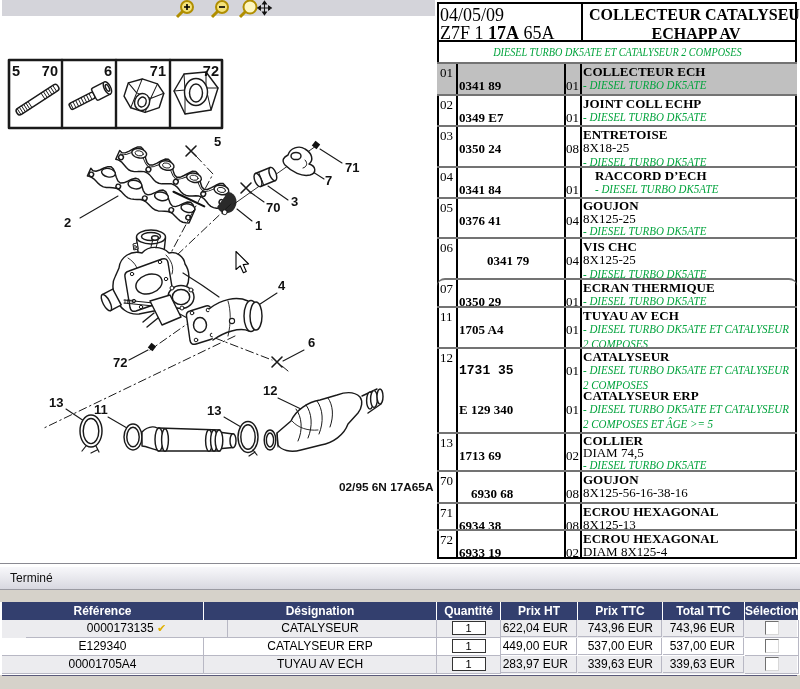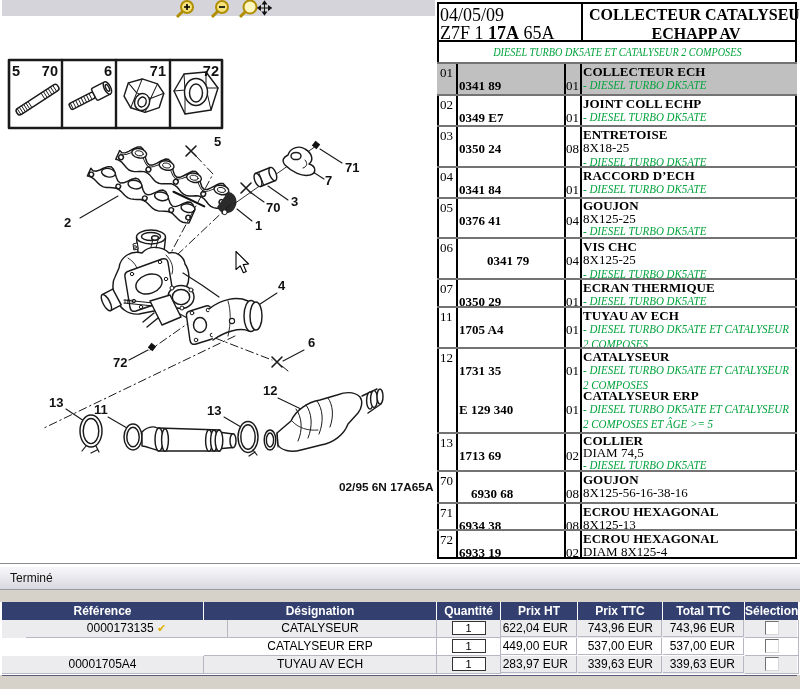--- a/index.html
+++ b/index.html
@@ -314,41 +314,41 @@
   <div class="qty" style="top:14px;">08</div>
   <div class="dsc" style="top:1px;"><span class="b">ENTRETOISE</span><br><span>8X18-25</span><br><span class="grn">- DIESEL TURBO DK5ATE</span></div>
 </div>
 <div class="row rp" style="top:166px;height:29px;">
   <div class="num">04</div>
   <div class="vl1"></div>
       <div class="vl2"></div>
       <div class="vl3"></div>
   <div class="ref" style="top:14px;">0341 84</div>
   <div class="qty" style="top:14px;">01</div>
-  <div class="dsc" style="top:1px;"><span class="b">RACCORD D’ECH</span><br><span class="grn">- DIESEL TURBO DK5ATE</span></div>
+  <div class="dsc" style="top:1px;padding-left:12px;"><span class="b">RACCORD D’ECH</span><br><span class="grn">- DIESEL TURBO DK5ATE</span></div>
 </div>
 <div class="row rp" style="top:197px;height:38px;">
   <div class="num">05</div>
   <div class="vl1"></div>
       <div class="vl2"></div>
       <div class="vl3"></div>
   <div class="ref" style="top:14px;">0376 41</div>
   <div class="qty" style="top:14px;">04</div>
   <div class="dsc" style="top:1px;line-height:12.6px;"><span class="b">GOUJON</span><br><span>8X125-25</span><br><span class="grn">- DIESEL TURBO DK5ATE</span></div>
 </div>
 <div class="row rp" style="top:237px;height:39px;">
   <div class="num">06</div>
   <div class="vl1"></div>
       <div class="vl2"></div>
       <div class="vl3"></div>
   <div class="ref" style="top:14px;margin-left:28px;">0341 79</div>
   <div class="qty" style="top:14px;">04</div>
   <div class="dsc" style="top:1px;"><span class="b">VIS CHC</span><br><span>8X125-25</span><br><span class="grn">- DIESEL TURBO DK5ATE</span></div>
 </div>
-<div class="row rp" style="top:278px;height:26px;">
+<div class="row rp" style="top:278px;height:26px;border-radius:8px;">
   <div class="num">07</div>
   <div class="vl1"></div>
       <div class="vl2"></div>
       <div class="vl3"></div>
   <div class="ref" style="top:14px;">0350 29</div>
   <div class="qty" style="top:14px;">01</div>
   <div class="dsc" style="top:1px;"><span class="b">ECRAN THERMIQUE</span><br><span class="grn">- DIESEL TURBO DK5ATE</span></div>
 </div>
 <div class="row rp" style="top:306px;height:39px;">
   <div class="num">11</div>
@@ -357,21 +357,21 @@
       <div class="vl3"></div>
   <div class="ref" style="top:14px;">1705 A4</div>
   <div class="qty" style="top:14px;">01</div>
   <div class="dsc" style="top:1px;"><span class="b">TUYAU AV ECH</span><br><span class="grn">- DIESEL TURBO DK5ATE ET CATALYSEUR</span><br><span class="grn">2 COMPOSES</span></div>
 </div>
 <div class="row rp" style="top:347px;height:83px;">
   <div class="num">12</div>
   <div class="vl1"></div>
       <div class="vl2"></div>
       <div class="vl3"></div>
-  <div class="ref" style="top:14px;">1731 35</div>
+  <div class="ref" style="top:14px;font-family:Liberation Mono, monospace;">1731 35</div>
   <div class="qty" style="top:14px;">01</div>
   <div class="dsc" style="top:1px;"><span class="b">CATALYSEUR</span><br><span class="grn">- DIESEL TURBO DK5ATE ET CATALYSEUR</span><br><span class="grn">2 COMPOSES</span></div>
   <div class="ref" style="top:53px;text-align:center;">E 129 340</div>
   <div class="qty" style="top:53px;">01</div>
   <div class="dsc" style="top:40px;"><span class="b">CATALYSEUR ERP</span><br><span class="grn">- DIESEL TURBO DK5ATE ET CATALYSEUR</span><br><span class="grn">2 COMPOSES ET ÂGE &gt;= 5</span></div>
 </div>
 <div class="row rp" style="top:432px;height:36px;">
   <div class="num">13</div>
   <div class="vl1"></div>
       <div class="vl2"></div>
@@ -428,20 +428,21 @@
 <div class="bth" style="left:743px;width:53px;">Sélection</div>
 <div class="btr" style="top:18px;left:0;width:795px;background:#ececef;"></div>
 <div class="btc" style="left:0px;width:201px;top:18px;line-height:17px;margin-left:24px;">0000173135 <span style="color:#e0b000;font-size:11px;">✔</span></div>
 <div class="btc" style="left:202px;width:232px;top:18px;line-height:17px;">CATALYSEUR</div>
 <div class="btc" style="left:435px;width:63px;top:18px;line-height:17px;"><span class="qbox">1</span></div>
 <div class="btc prc" style="left:499px;width:76px;top:18px;line-height:17px;">622,04 EUR</div>
 <div class="btc prc" style="left:576px;width:84px;top:18px;line-height:17px;">743,96 EUR</div>
 <div class="btc prc" style="left:661px;width:81px;top:18px;line-height:17px;">743,96 EUR</div>
 <div class="btc" style="left:743px;width:53px;top:18px;line-height:17px;"><span class="cbx"></span></div>
 <div class="btr" style="top:36px;left:0;width:795px;background:#ffffff;"></div>
+<div class="btc" style="left:0px;width:201px;top:36px;line-height:17px;">E129340</div>
 <div class="btc" style="left:202px;width:232px;top:36px;line-height:17px;">CATALYSEUR ERP</div>
 <div class="btc" style="left:435px;width:63px;top:36px;line-height:17px;"><span class="qbox">1</span></div>
 <div class="btc prc" style="left:499px;width:76px;top:36px;line-height:17px;">449,00 EUR</div>
 <div class="btc prc" style="left:576px;width:84px;top:36px;line-height:17px;">537,00 EUR</div>
 <div class="btc prc" style="left:661px;width:81px;top:36px;line-height:17px;">537,00 EUR</div>
 <div class="btc" style="left:743px;width:53px;top:36px;line-height:17px;"><span class="cbx"></span></div>
 <div class="btr" style="top:54px;left:0;width:795px;background:#ececef;"></div>
 <div class="btc" style="left:0px;width:201px;top:54px;line-height:17px;">00001705A4</div>
 <div class="btc" style="left:202px;width:232px;top:54px;line-height:17px;">TUYAU AV ECH</div>
 <div class="btc" style="left:435px;width:63px;top:54px;line-height:17px;"><span class="qbox">1</span></div>

